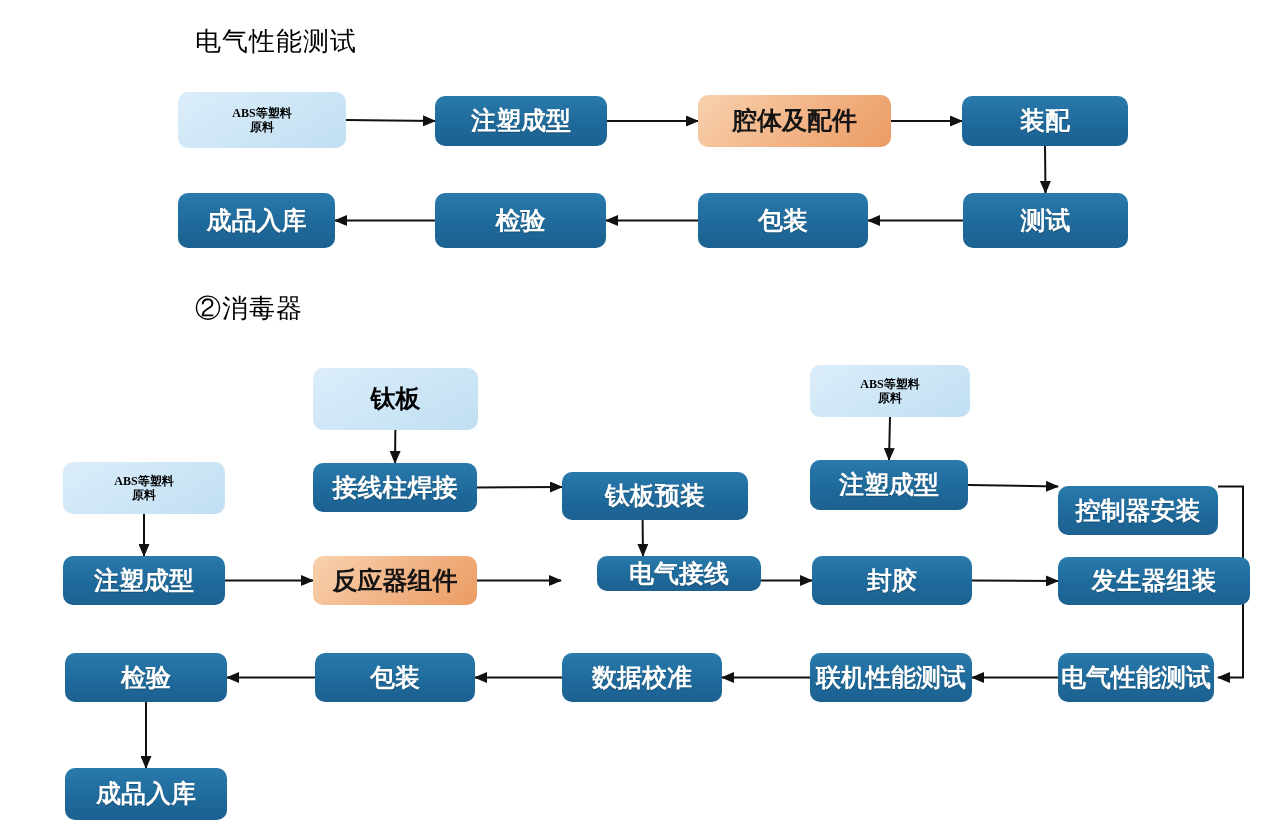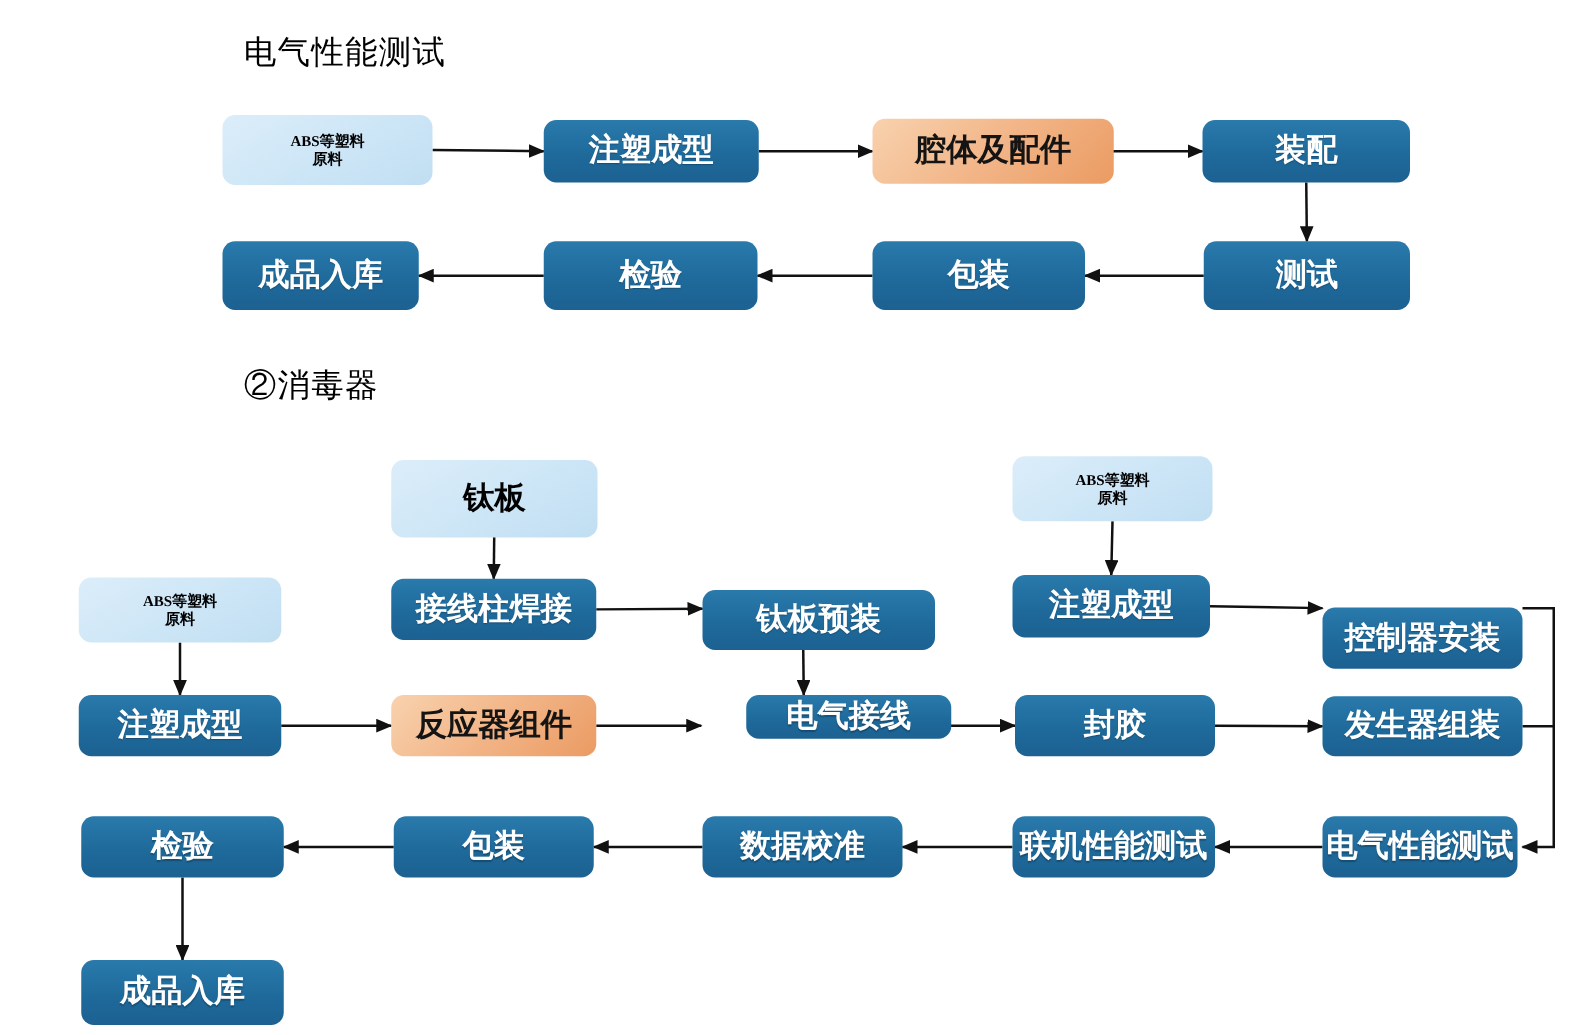--- a/index.html
+++ b/index.html
@@ -106,20 +106,20 @@
     <div class="node input small-text" style="left: 63px; top: 462px; width: 162px; height: 52px;"><span>ABS等塑料
 原料</span></div>
     <div class="node process" style="left: 313px; top: 463px; width: 164px; height: 49px;"><span>接线柱焊接</span></div>
     <div class="node process" style="left: 562px; top: 454px; width: 186px; height: 48px; margin-top: 18px;"><span>钛板预装</span></div>
     <div class="node process" style="left: 810px; top: 460px; width: 158px; height: 50px;"><span>注塑成型</span></div>
     <div class="node process" style="left: 1058px; top: 462px; width: 160px; height: 49px; margin-top: 24px;"><span>控制器安装</span></div>
     <div class="node process" style="left: 63px; top: 556px; width: 162px; height: 49px;"><span>注塑成型</span></div>
     <div class="node component" style="left: 313px; top: 556px; width: 164px; height: 49px;"><span>反应器组件</span></div>
     <div class="node process" style="left: 561px; top: 556px; width: 164px; height: 35px; margin-left: 36px;"><span>电气接线</span></div>
     <div class="node process" style="left: 812px; top: 556px; width: 160px; height: 49px;"><span>封胶</span></div>
-    <div class="node process" style="left: 1058px; top: 557px; width: 160px; height: 48px;"><span>发生器组装</span></div>
+    <div class="node process" style="left: 1058px; top: 557px; width: 192px; height: 48px;"><span>发生器组装</span></div>
     <div class="node process" style="left: 1058px; top: 653px; width: 156px; height: 49px;"><span>电气性能测试</span></div>
     <div class="node process" style="left: 562px; top: 653px; width: 160px; height: 49px;"><span>数据校准</span></div>
     <div class="node process" style="left: 810px; top: 653px; width: 162px; height: 49px;"><span>联机性能测试</span></div>
     <div class="node process" style="left: 315px; top: 653px; width: 160px; height: 49px;"><span>包装</span></div>
     <div class="node process" style="left: 65px; top: 653px; width: 162px; height: 49px;"><span>检验</span></div>
     <div class="node process" style="left: 65px; top: 768px; width: 162px; height: 52px;"><span>成品入库</span></div>
   </div>
 
 </body></html>

